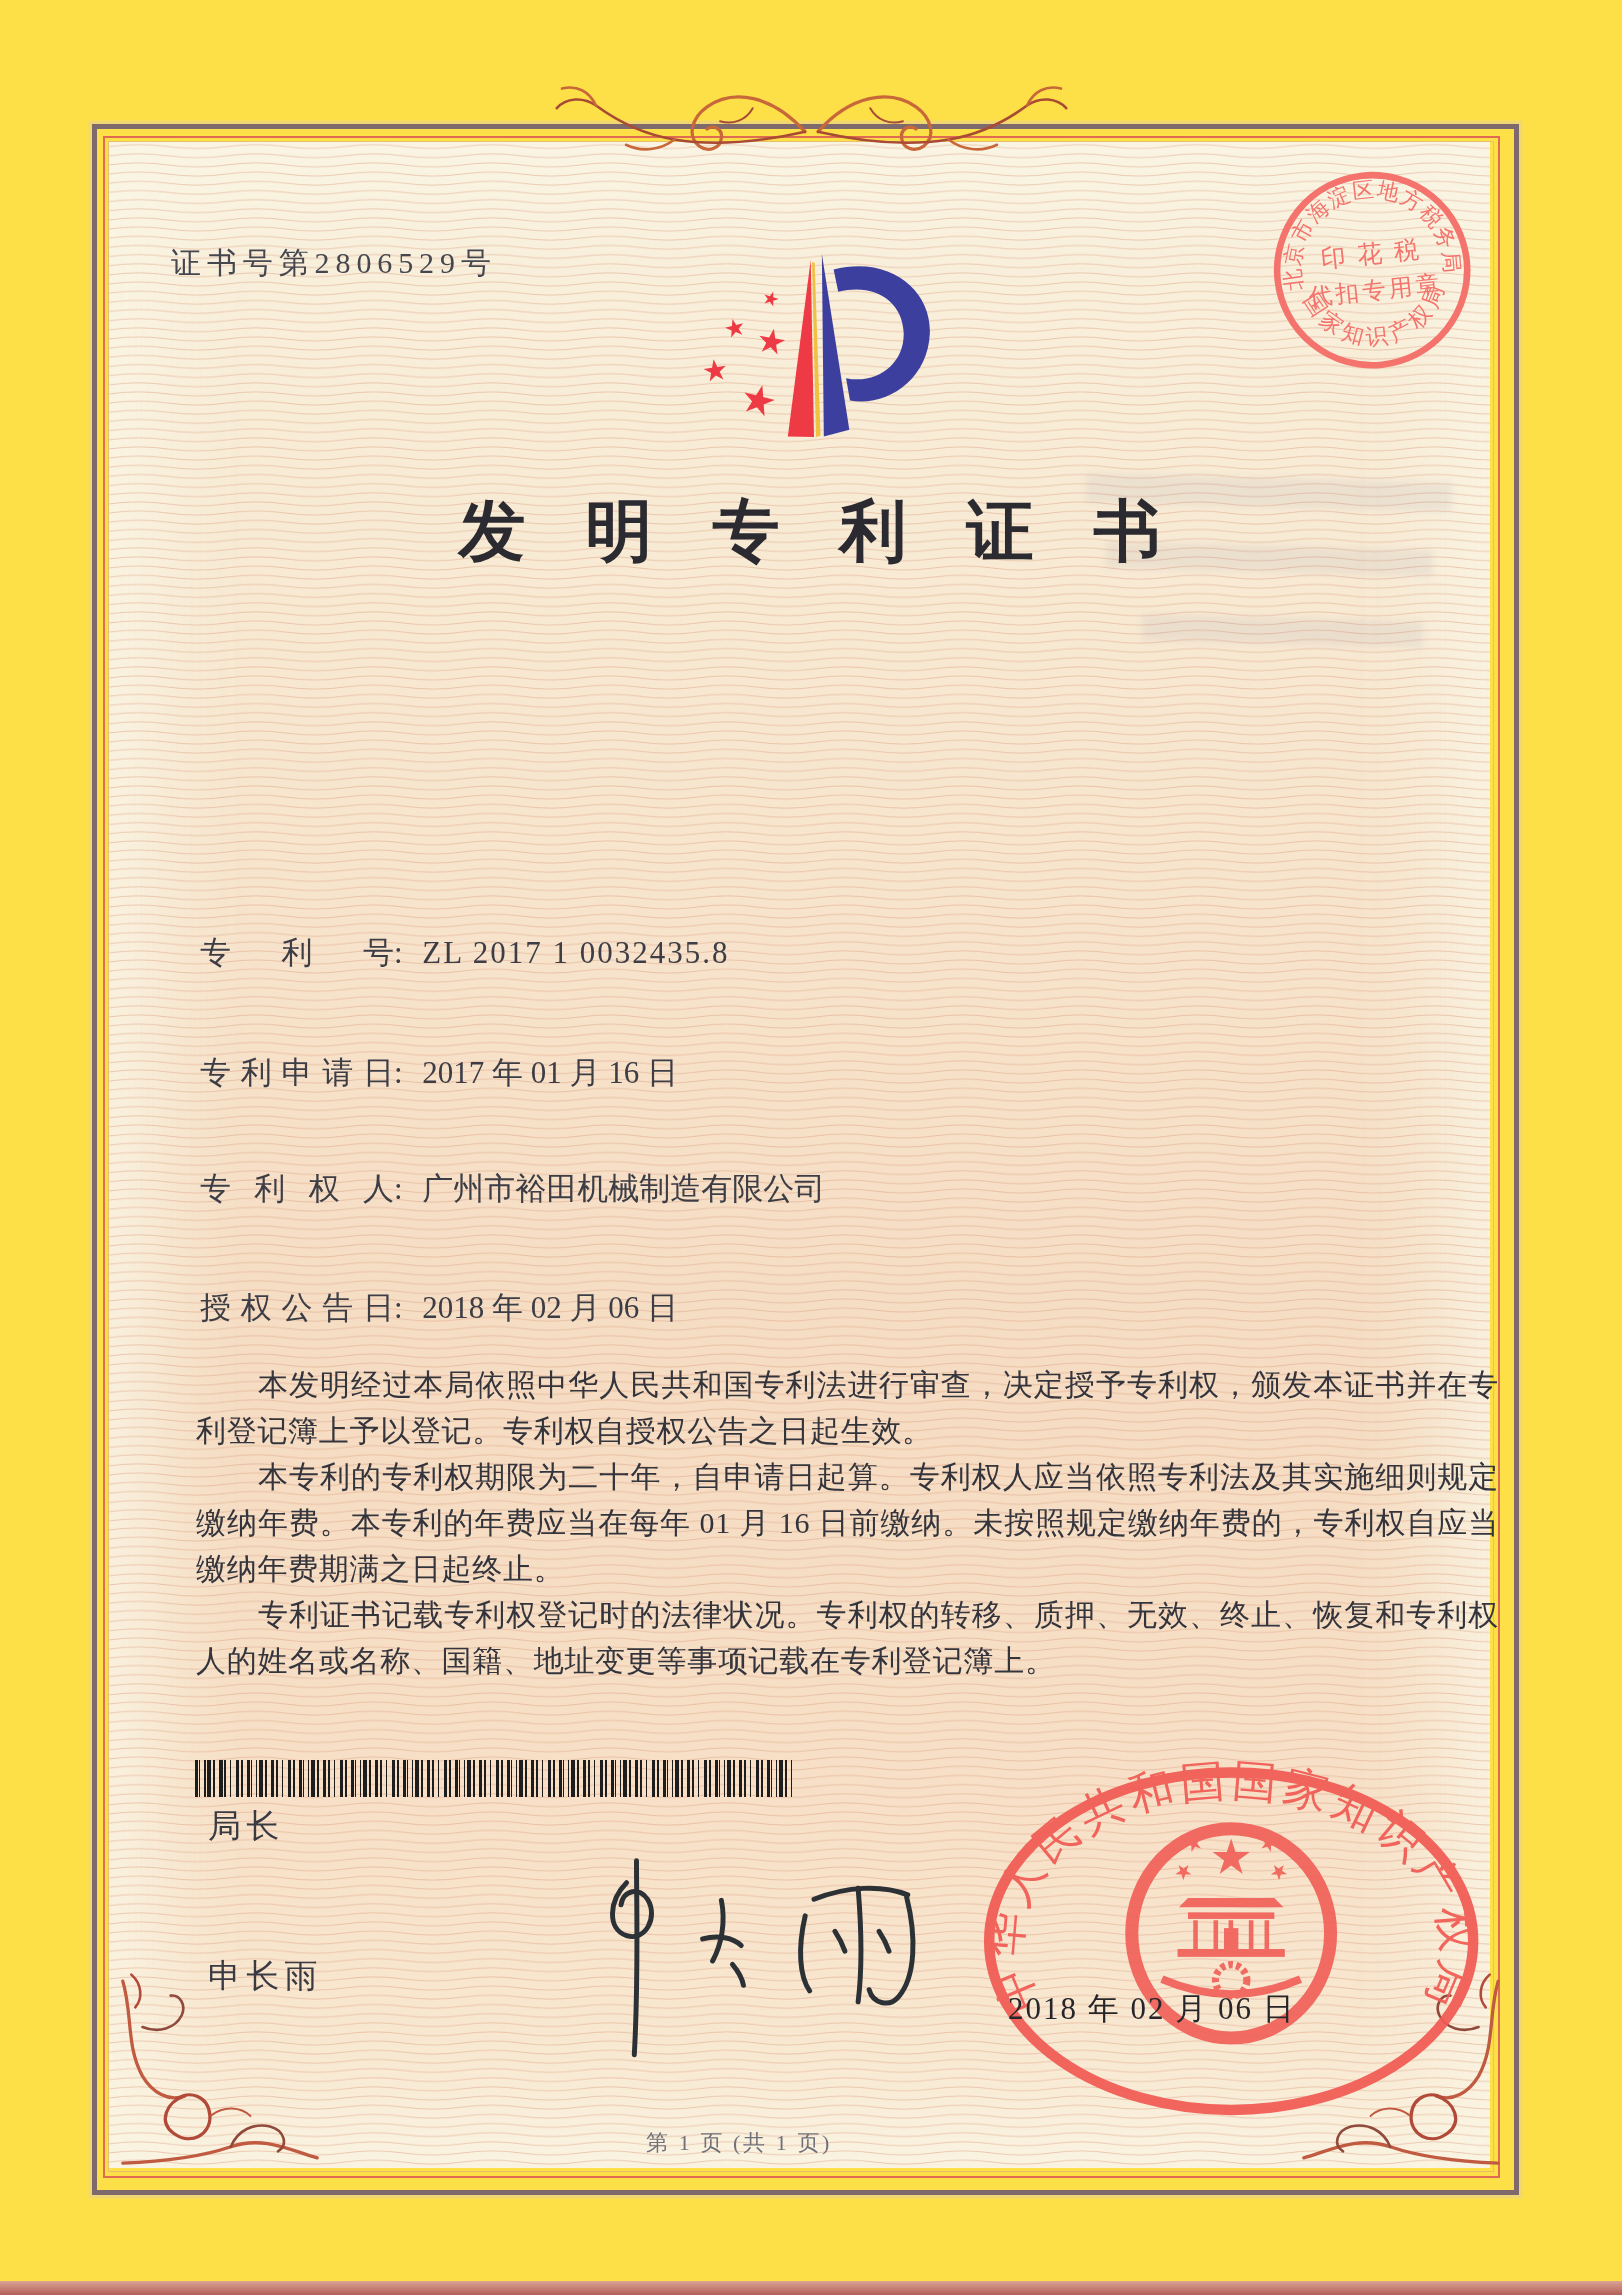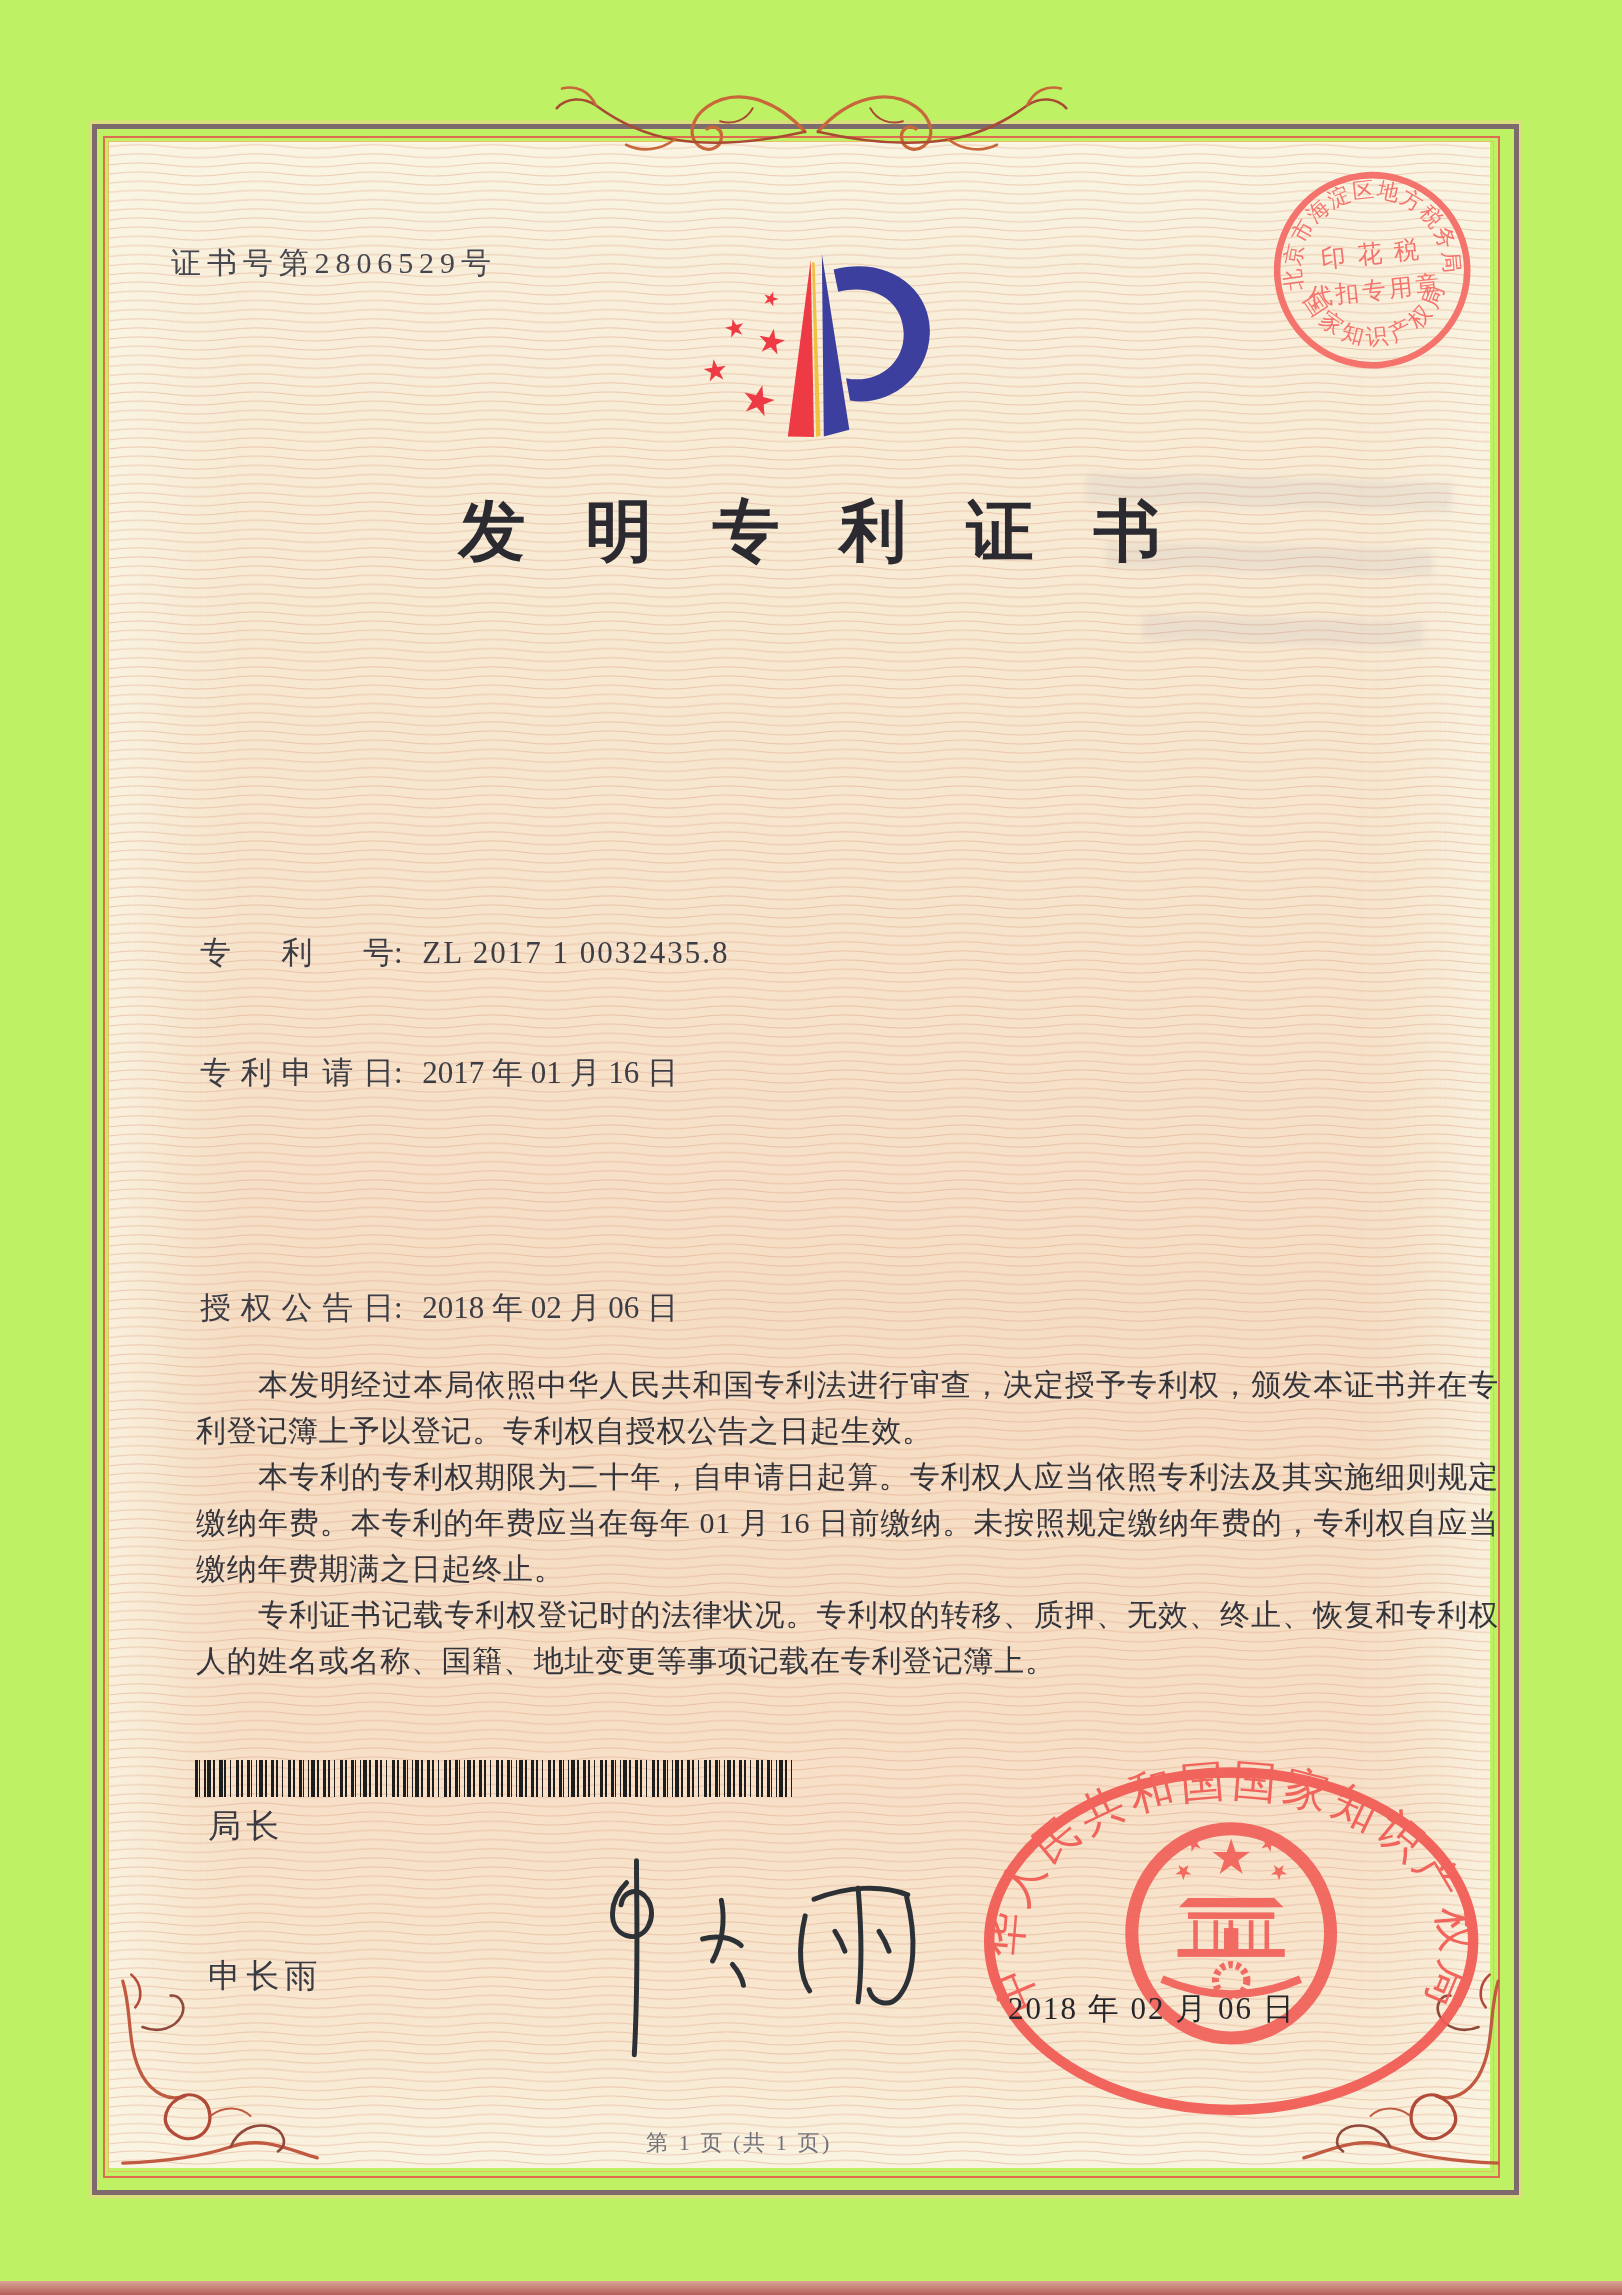--- a/index.html
+++ b/index.html
@@ -1,16 +1,16 @@
 <!DOCTYPE html>
 <html style="font-size:10.5px"><head>
 <meta charset="utf-8">
 <style>
   html,body{margin:0;padding:0;background:#efe9d6;}
-  #page{position:relative;width:1623px;height:2295px;background:#bef264;overflow:hidden;
+  #page{position:relative;width:1623px;height:2295px;background:#fde047;overflow:hidden;
         font-family:"Liberation Serif","DejaVu Serif",serif;color:#3a3a42;}
   
   .frame-outer{position:absolute;left:92px;top:124px;width:1417px;height:2061px;
                border:5.2px solid #7e6a6c;box-shadow:0 0 0 3.3px rgba(233,210,138,.65);}
   .frame-red{position:absolute;left:103px;top:136px;width:1393px;height:2038px;border:2px solid #de6b52;}
   .frame-gold{position:absolute;left:108px;top:141px;width:1384px;height:2029px;border:1.3px solid #e6c168;}
   .inner-area{position:absolute;left:109px;top:142px;width:1381px;height:2026px;
       background:linear-gradient(180deg,#f9f2df 0%,#f8ecd6 15%,#f7e3cb 40%,#f5dcc2 62%,#f7e0c7 82%,#f9ecd6 100%);
       box-shadow:inset 0 0 98px 46px rgba(250,245,228,.92);}
   .texture{position:absolute;left:109px;top:142px;width:1381px;height:2026px;opacity:.55;}
@@ -149,20 +149,23 @@
   </svg>
 
   <div class="title">发明专利证书</div>
 
   <div class="field" style="top:932px">
     <span class="f-label">专利号</span><span class="f-colon">:</span><span class="f-value v-num">ZL 2017 1 0032435.8</span>
   </div>
   <div class="field" style="top:1052px">
     <span class="f-label">专利申请日</span><span class="f-colon">:</span><span class="f-value">2017 年 01 月 16 日</span>
   </div>
+  <div class="field" style="top:1168px">
+    <span class="f-label">专利权人</span><span class="f-colon">:</span><span class="f-value">广州市裕田机械制造有限公司</span>
+  </div>
   <div class="field" style="top:1287px">
     <span class="f-label">授权公告日</span><span class="f-colon">:</span><span class="f-value">2018 年 02 月 06 日</span>
   </div>
 
   <div class="body-block">
     <p>本发明经过本局依照中华人民共和国专利法进行审查，决定授予专利权，颁发本证书并在专利登记簿上予以登记。专利权自授权公告之日起生效。</p>
     <p>本专利的专利权期限为二十年，自申请日起算。专利权人应当依照专利法及其实施细则规定缴纳年费。本专利的年费应当在每年 01 月 16 日前缴纳。未按照规定缴纳年费的，专利权自应当缴纳年费期满之日起终止。</p>
     <p>专利证书记载专利权登记时的法律状况。专利权的转移、质押、无效、终止、恢复和专利权人的姓名或名称、国籍、地址变更等事项记载在专利登记簿上。</p>
   </div>
 

